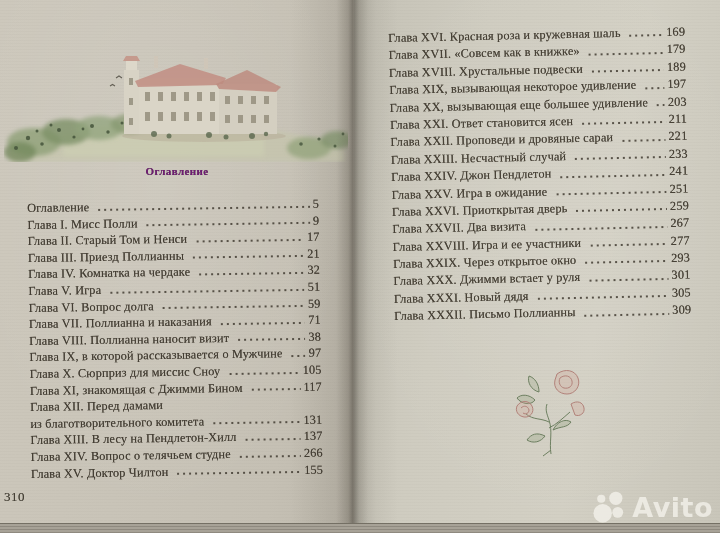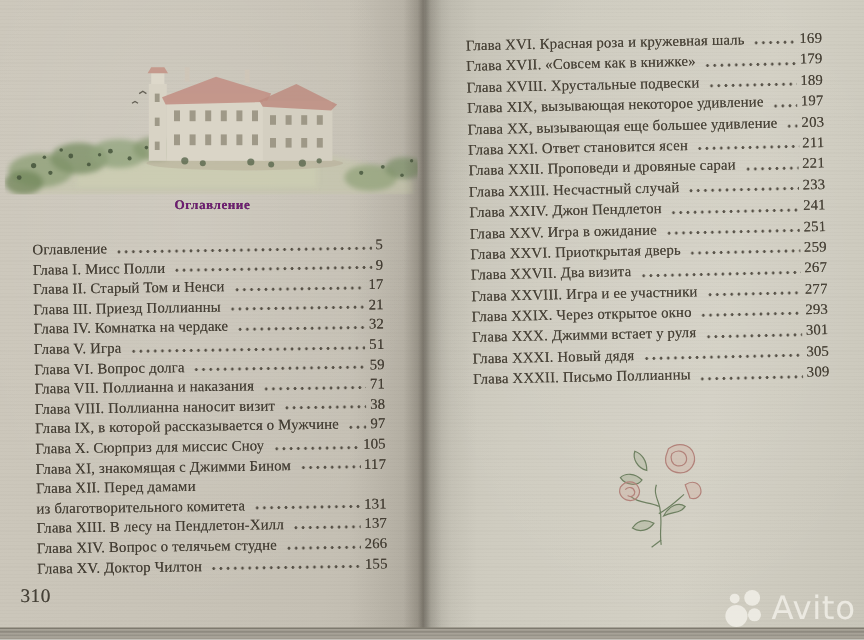--- a/index.html
+++ b/index.html
@@ -53,32 +53,32 @@
   .toc-row { display:flex; align-items:baseline; white-space:nowrap; font-size:12.3px; letter-spacing:0.15px; }
   .toc-left  .toc-row { height:16.6px; line-height:16.6px; }
   .toc-right .toc-row { height:17.4px; line-height:17.4px; }
   .toc-leader {
     flex:1 1 auto; align-self:stretch; margin:0 3px 0 7px; min-width:10px;
     background-image:radial-gradient(circle, rgba(66,60,50,0.85) 1px, rgba(66,60,50,0) 1.4px);
     background-size:6px 4px; background-repeat:repeat-x; background-position:0 calc(100% - 4px);
   }
   .toc-page { text-align:right; }
   .folio {
-    position:absolute; left:17px; top:489px; font-size:16px; color:#454036;
+    position:absolute; left:4px; top:489px; font-size:13px; color:#454036;
     text-shadow:0 0 0.5px rgba(69,64,54,0.7); letter-spacing:0.5px;
   }
   
   .rose { position:absolute; left:505px; top:366px; width:88px; height:92px; }
   
   .watermark {
     position:absolute; right:7px; bottom:9px; display:flex; align-items:center; gap:6px;
     opacity:0.82; color:#f3f1ea; font-family:"DejaVu Sans","Liberation Sans",sans-serif;
   }
   .wm-logo { width:33px; height:33px; fill:currentColor; }
-  .wm-text { font-size:27px; font-weight:normal; letter-spacing:0.5px; line-height:1; }
+  .wm-text { font-size:27px; font-weight:bold; letter-spacing:0.5px; line-height:1; }
 </style>
 </head>
 <body>
 
 <div class="photo">
 
   <div class="page-left">
     <div class="page-texture"></div>
   </div>
 

